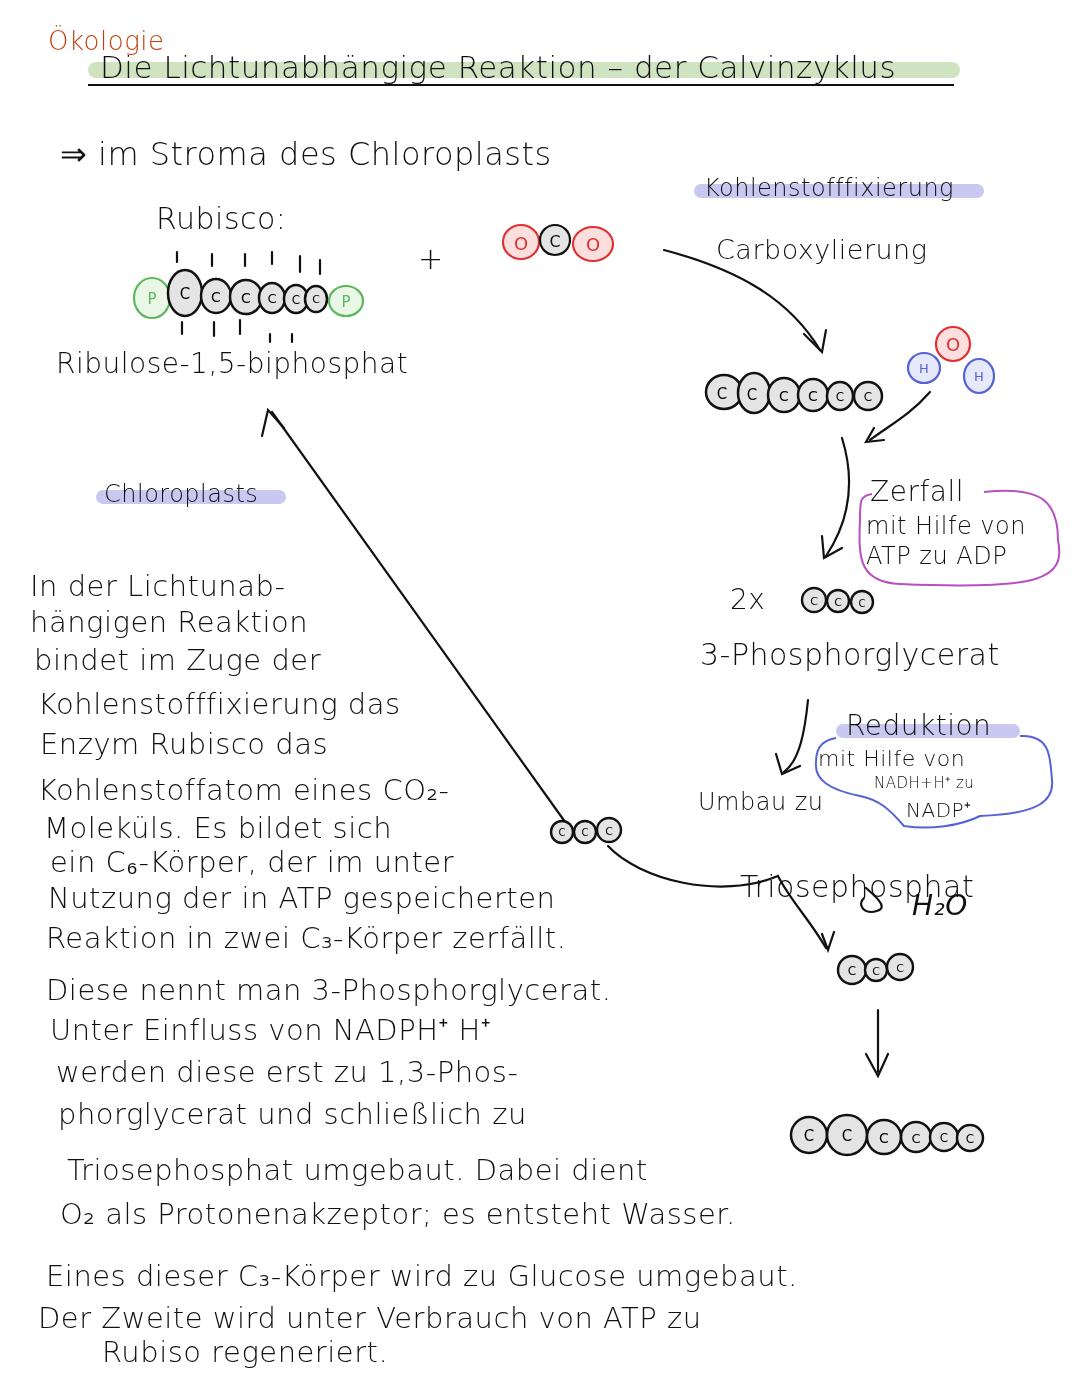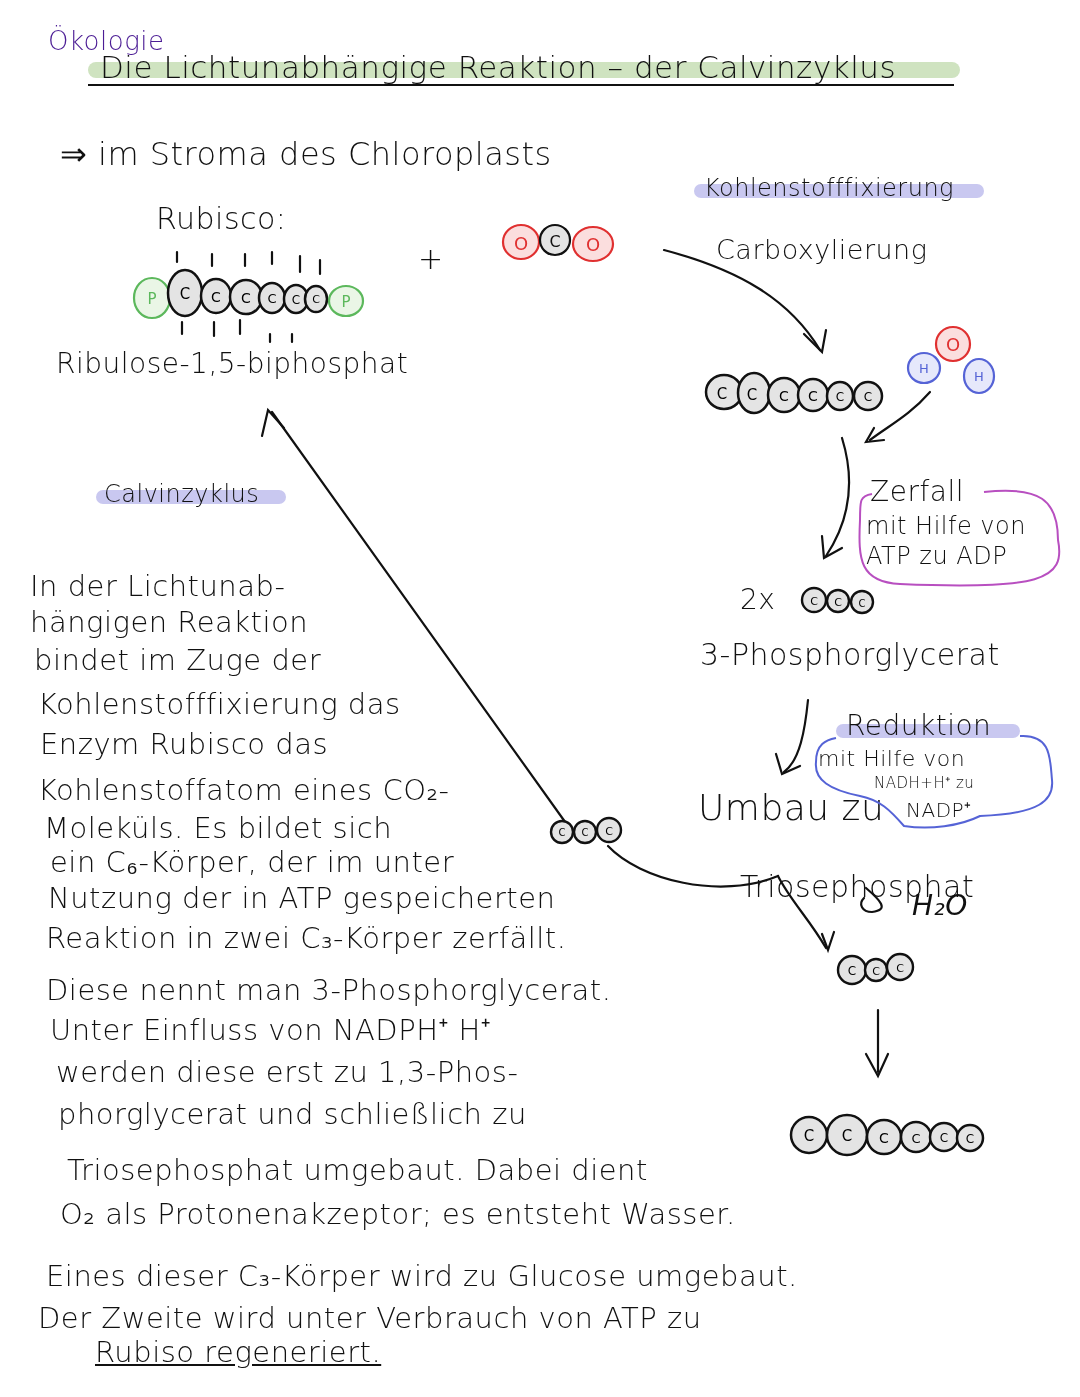--- a/index.html
+++ b/index.html
@@ -1,20 +1,20 @@
 <!DOCTYPE html>
 <html><head>
 <meta charset="utf-8">
 <style>
   html,body{margin:0;padding:0;background:#ffffff;}
   body{width:1080px;height:1397px;position:relative;overflow:hidden;
        font-family:"DejaVu Sans",sans-serif;color:#111;}
   .t{position:absolute;white-space:nowrap;line-height:1;}
   .hw{font-family:"DejaVu Sans",sans-serif;font-weight:300;letter-spacing:0.5px;}
-  .subject{color:#4c1d95;font-size:26px;left:48px;top:28px;}
+  .subject{color:#c2410c;font-size:26px;left:48px;top:28px;}
   .title-hl{position:absolute;left:88px;top:62px;width:872px;height:16px;background:#cfe3c0;border-radius:8px;}
   .title{font-size:31px;left:100px;top:52px;}
   .title-rule{position:absolute;left:88px;top:84px;width:866px;height:2px;background:#111;}
   .hl-purple{position:absolute;background:#c9c8f0;border-radius:8px;}
   .body-text{font-size:29px;}
   .side{font-size:28px;}
   svg.diagram{position:absolute;left:0;top:0;width:1080px;height:1397px;}
   .atom-label{font-family:"DejaVu Sans",sans-serif;}
 </style>
 </head>
@@ -28,35 +28,35 @@
 
 <div class="hl-purple" style="left:694px;top:184px;width:290px;height:14px;"></div>
 <div class="hl-purple" style="left:96px;top:490px;width:190px;height:14px;"></div>
 <div class="hl-purple" style="left:836px;top:724px;width:184px;height:14px;"></div>
 
 <div class="t hw side" style="left:156px;top:204px;font-size:30px;">Rubisco:</div>
 <div class="t hw side" style="left:56px;top:350px;font-size:28px;">Ribulose-1,5-biphosphat</div>
 <div class="t hw" style="left:418px;top:244px;font-size:30px;">+</div>
 <div class="t hw side" style="left:704px;top:176px;font-size:24px;">Kohlenstofffixierung</div>
 <div class="t hw side" style="left:716px;top:236px;font-size:27px;">Carboxylierung</div>
-<div class="t hw side" style="left:104px;top:482px;font-size:24px;">Calvinzyklus</div>
+<div class="t hw side" style="left:104px;top:482px;font-size:24px;">Chloroplasts</div>
 
 <div class="t hw side" style="left:870px;top:478px;font-size:28px;">Zerfall</div>
 <div class="t hw side" style="left:866px;top:514px;font-size:24px;">mit Hilfe von</div>
 <div class="t hw side" style="left:866px;top:544px;font-size:24px;">ATP zu ADP</div>
 
-<div class="t hw side" style="left:730px;top:586px;font-size:28px;margin-left:10px;">2x</div>
+<div class="t hw side" style="left:730px;top:586px;font-size:28px;">2x</div>
 <div class="t hw side" style="left:700px;top:640px;font-size:30px;">3-Phosphorglycerat</div>
 
 <div class="t hw side" style="left:846px;top:712px;font-size:28px;">Reduktion</div>
 <div class="t hw side" style="left:818px;top:748px;font-size:22px;">mit Hilfe von</div>
 <div class="t hw side" style="left:874px;top:776px;font-size:15px;">NADH+H⁺ zu</div>
 <div class="t hw side" style="left:906px;top:800px;font-size:20px;">NADP⁺</div>
 
-<div class="t hw side" style="left:698px;top:790px;font-size:36px;">Umbau zu</div>
+<div class="t hw side" style="left:698px;top:790px;font-size:24px;">Umbau zu</div>
 <div class="t hw side" style="left:740px;top:872px;font-size:30px;text-align:right;">Triosephosphat</div>
 <div class="t hw side" style="left:912px;top:892px;font-size:28px;font-style:italic;">H₂O</div>
 
 <svg class="diagram" viewBox="0 0 1080 1397">
   <g fill="none" stroke="#111" stroke-width="2.2" stroke-linecap="round">
 
     <path d="M177 252 v10 M212 254 v12 M245 254 v12 M272 252 v12 M300 256 v16 M320 260 v14"></path>
 
     <path d="M182 322 v12 M214 322 v14 M240 320 v14 M270 334 v8 M292 334 v8"></path>
 
@@ -195,13 +195,13 @@
 <div class="t hw body-text" style="left:48px;top:884px;">Nutzung der in ATP gespeicherten</div>
 <div class="t hw body-text" style="left:46px;top:924px;">Reaktion in zwei C₃-Körper zerfällt.</div>
 <div class="t hw body-text" style="left:46px;top:976px;">Diese nennt man 3-Phosphorglycerat.</div>
 <div class="t hw body-text" style="left:50px;top:1016px;">Unter Einfluss von NADPH⁺ H⁺</div>
 <div class="t hw body-text" style="left:56px;top:1058px;">werden diese erst zu 1,3-Phos-</div>
 <div class="t hw body-text" style="left:58px;top:1100px;">phorglycerat und schließlich zu</div>
 <div class="t hw body-text" style="left:51px;top:1156px;margin-left:16px;">Triosephosphat umgebaut. Dabei dient</div>
 <div class="t hw body-text" style="left:60px;top:1200px;">O₂ als Protonenakzeptor; es entsteht Wasser.</div>
 <div class="t hw body-text" style="left:46px;top:1262px;">Eines dieser C₃-Körper wird zu Glucose umgebaut.</div>
 <div class="t hw body-text" style="left:38px;top:1304px;">Der Zweite wird unter Verbrauch von ATP zu</div>
-<div class="t hw body-text" style="left:95px;top:1338px;text-decoration:underline;">Rubiso regeneriert.</div>
+<div class="t hw body-text" style="left:102px;top:1338px;">Rubiso regeneriert.</div>
 
 </body></html>

